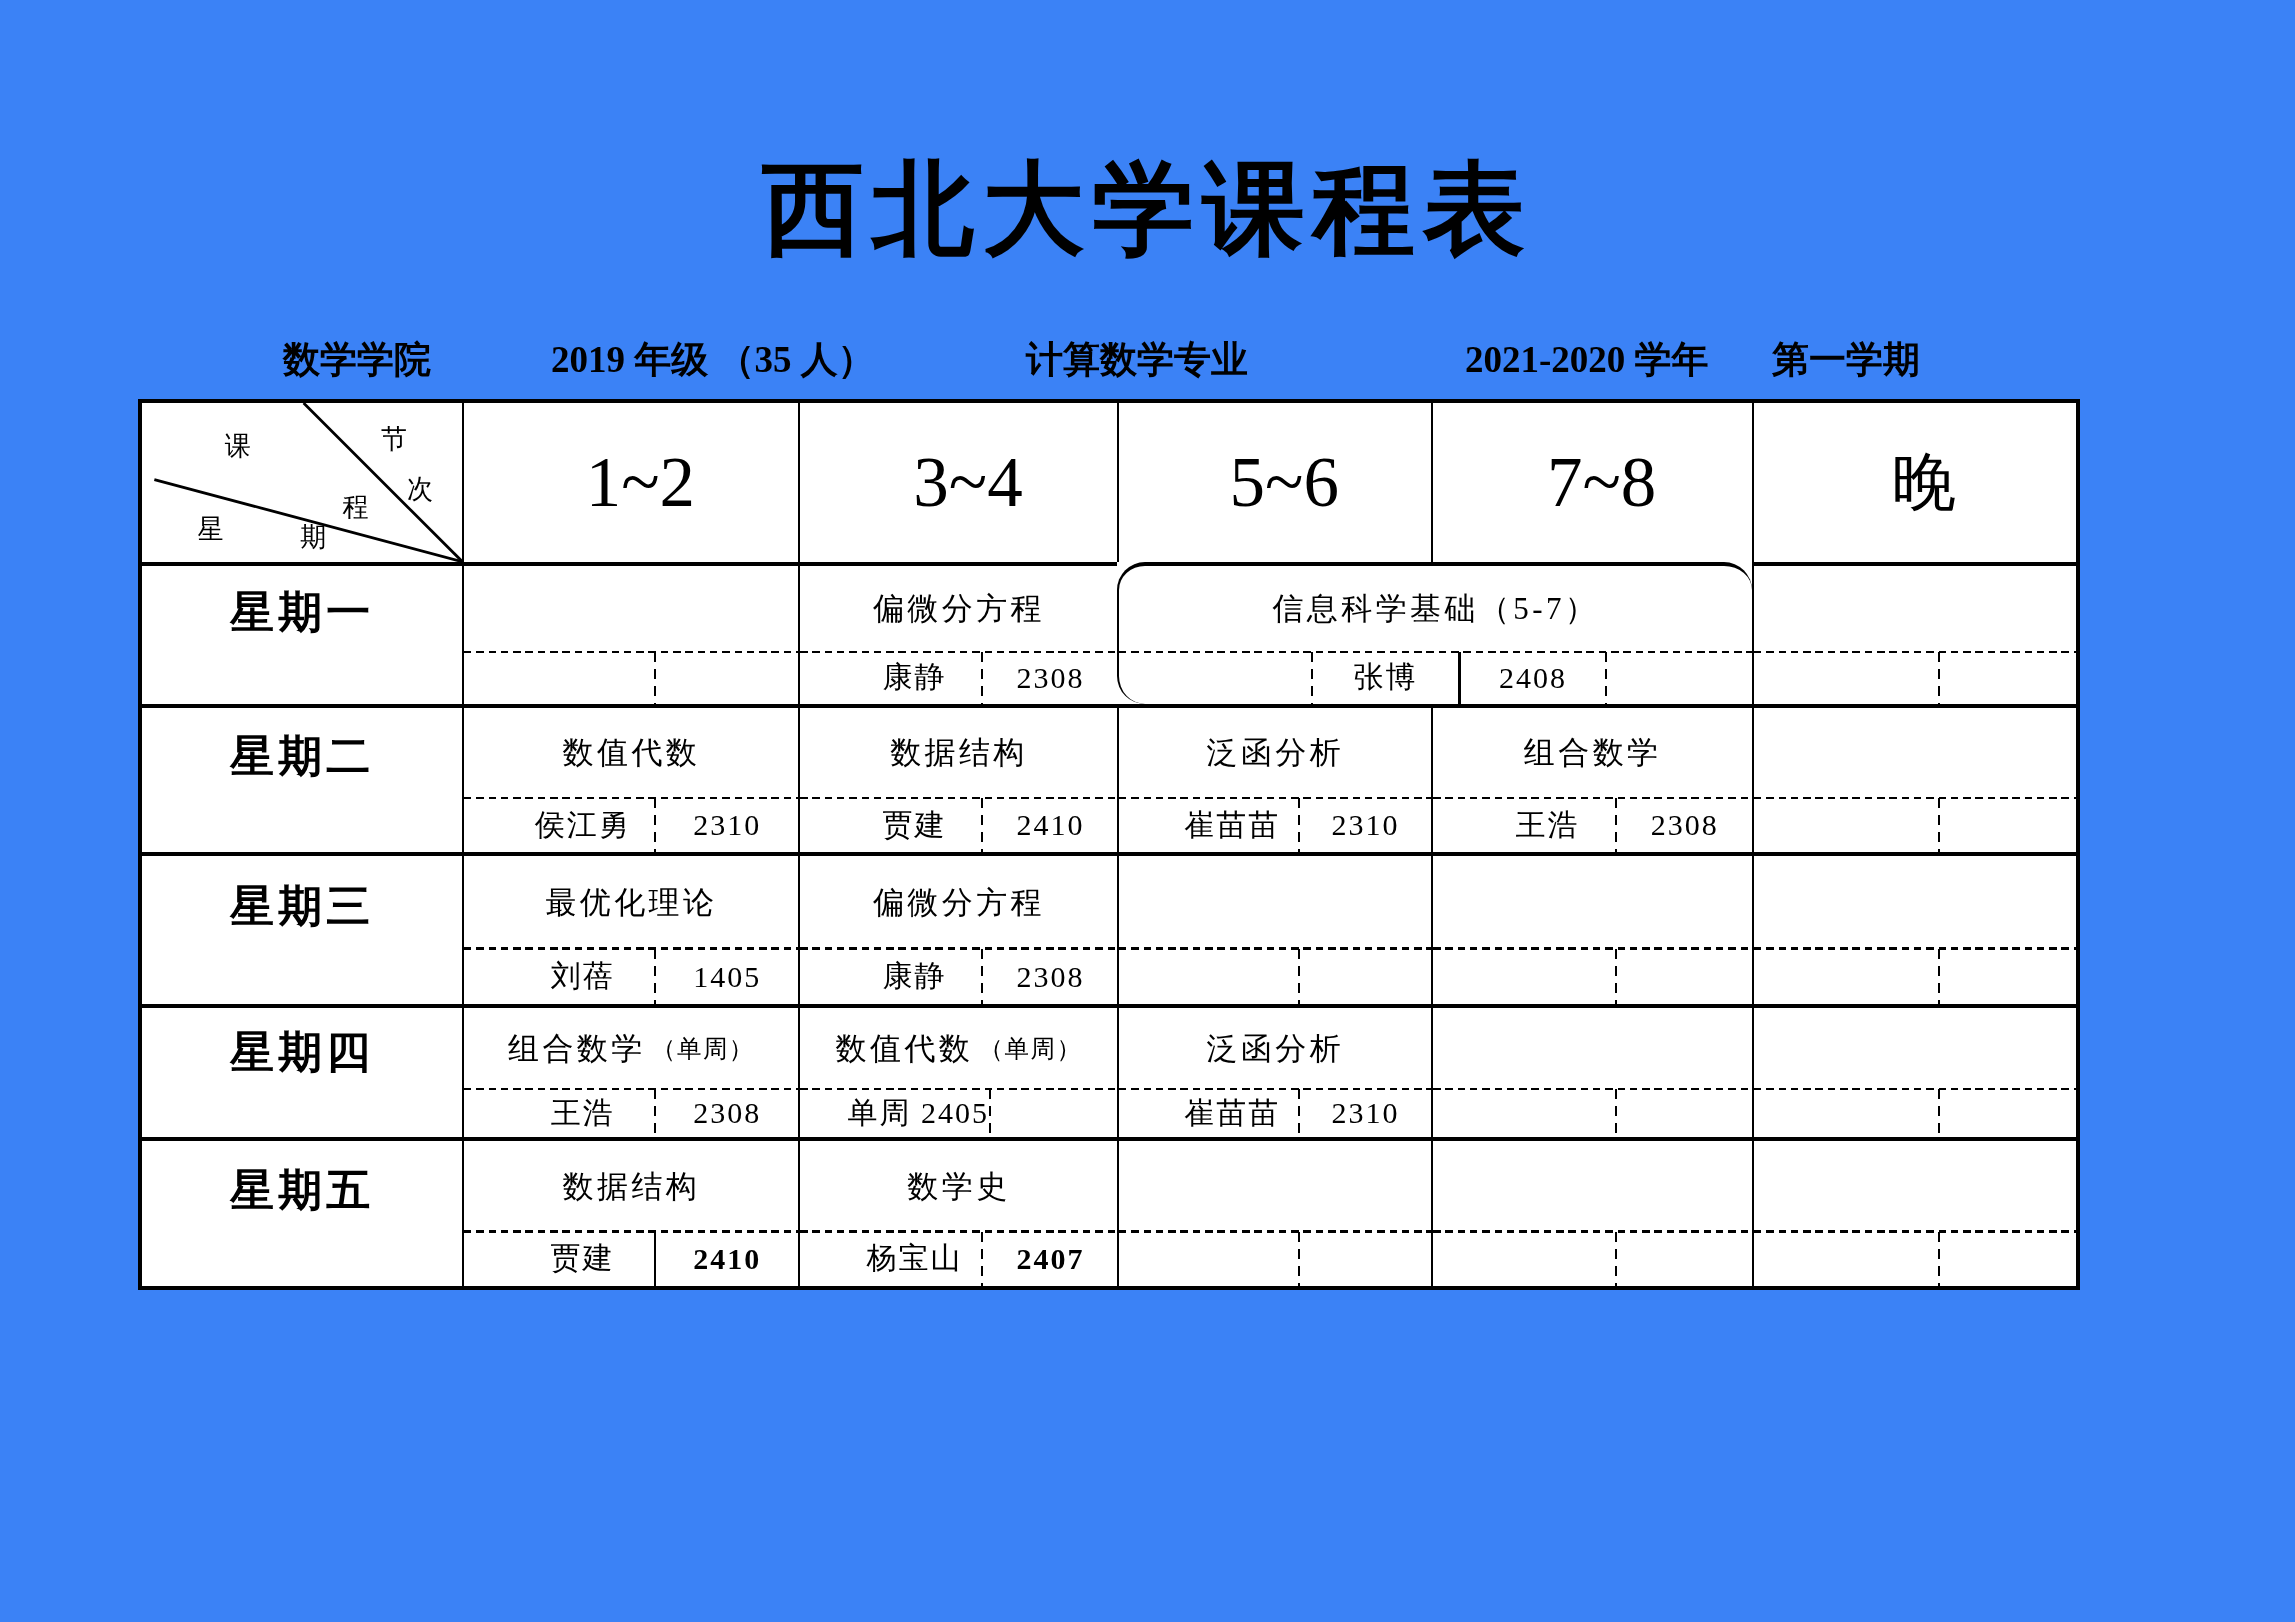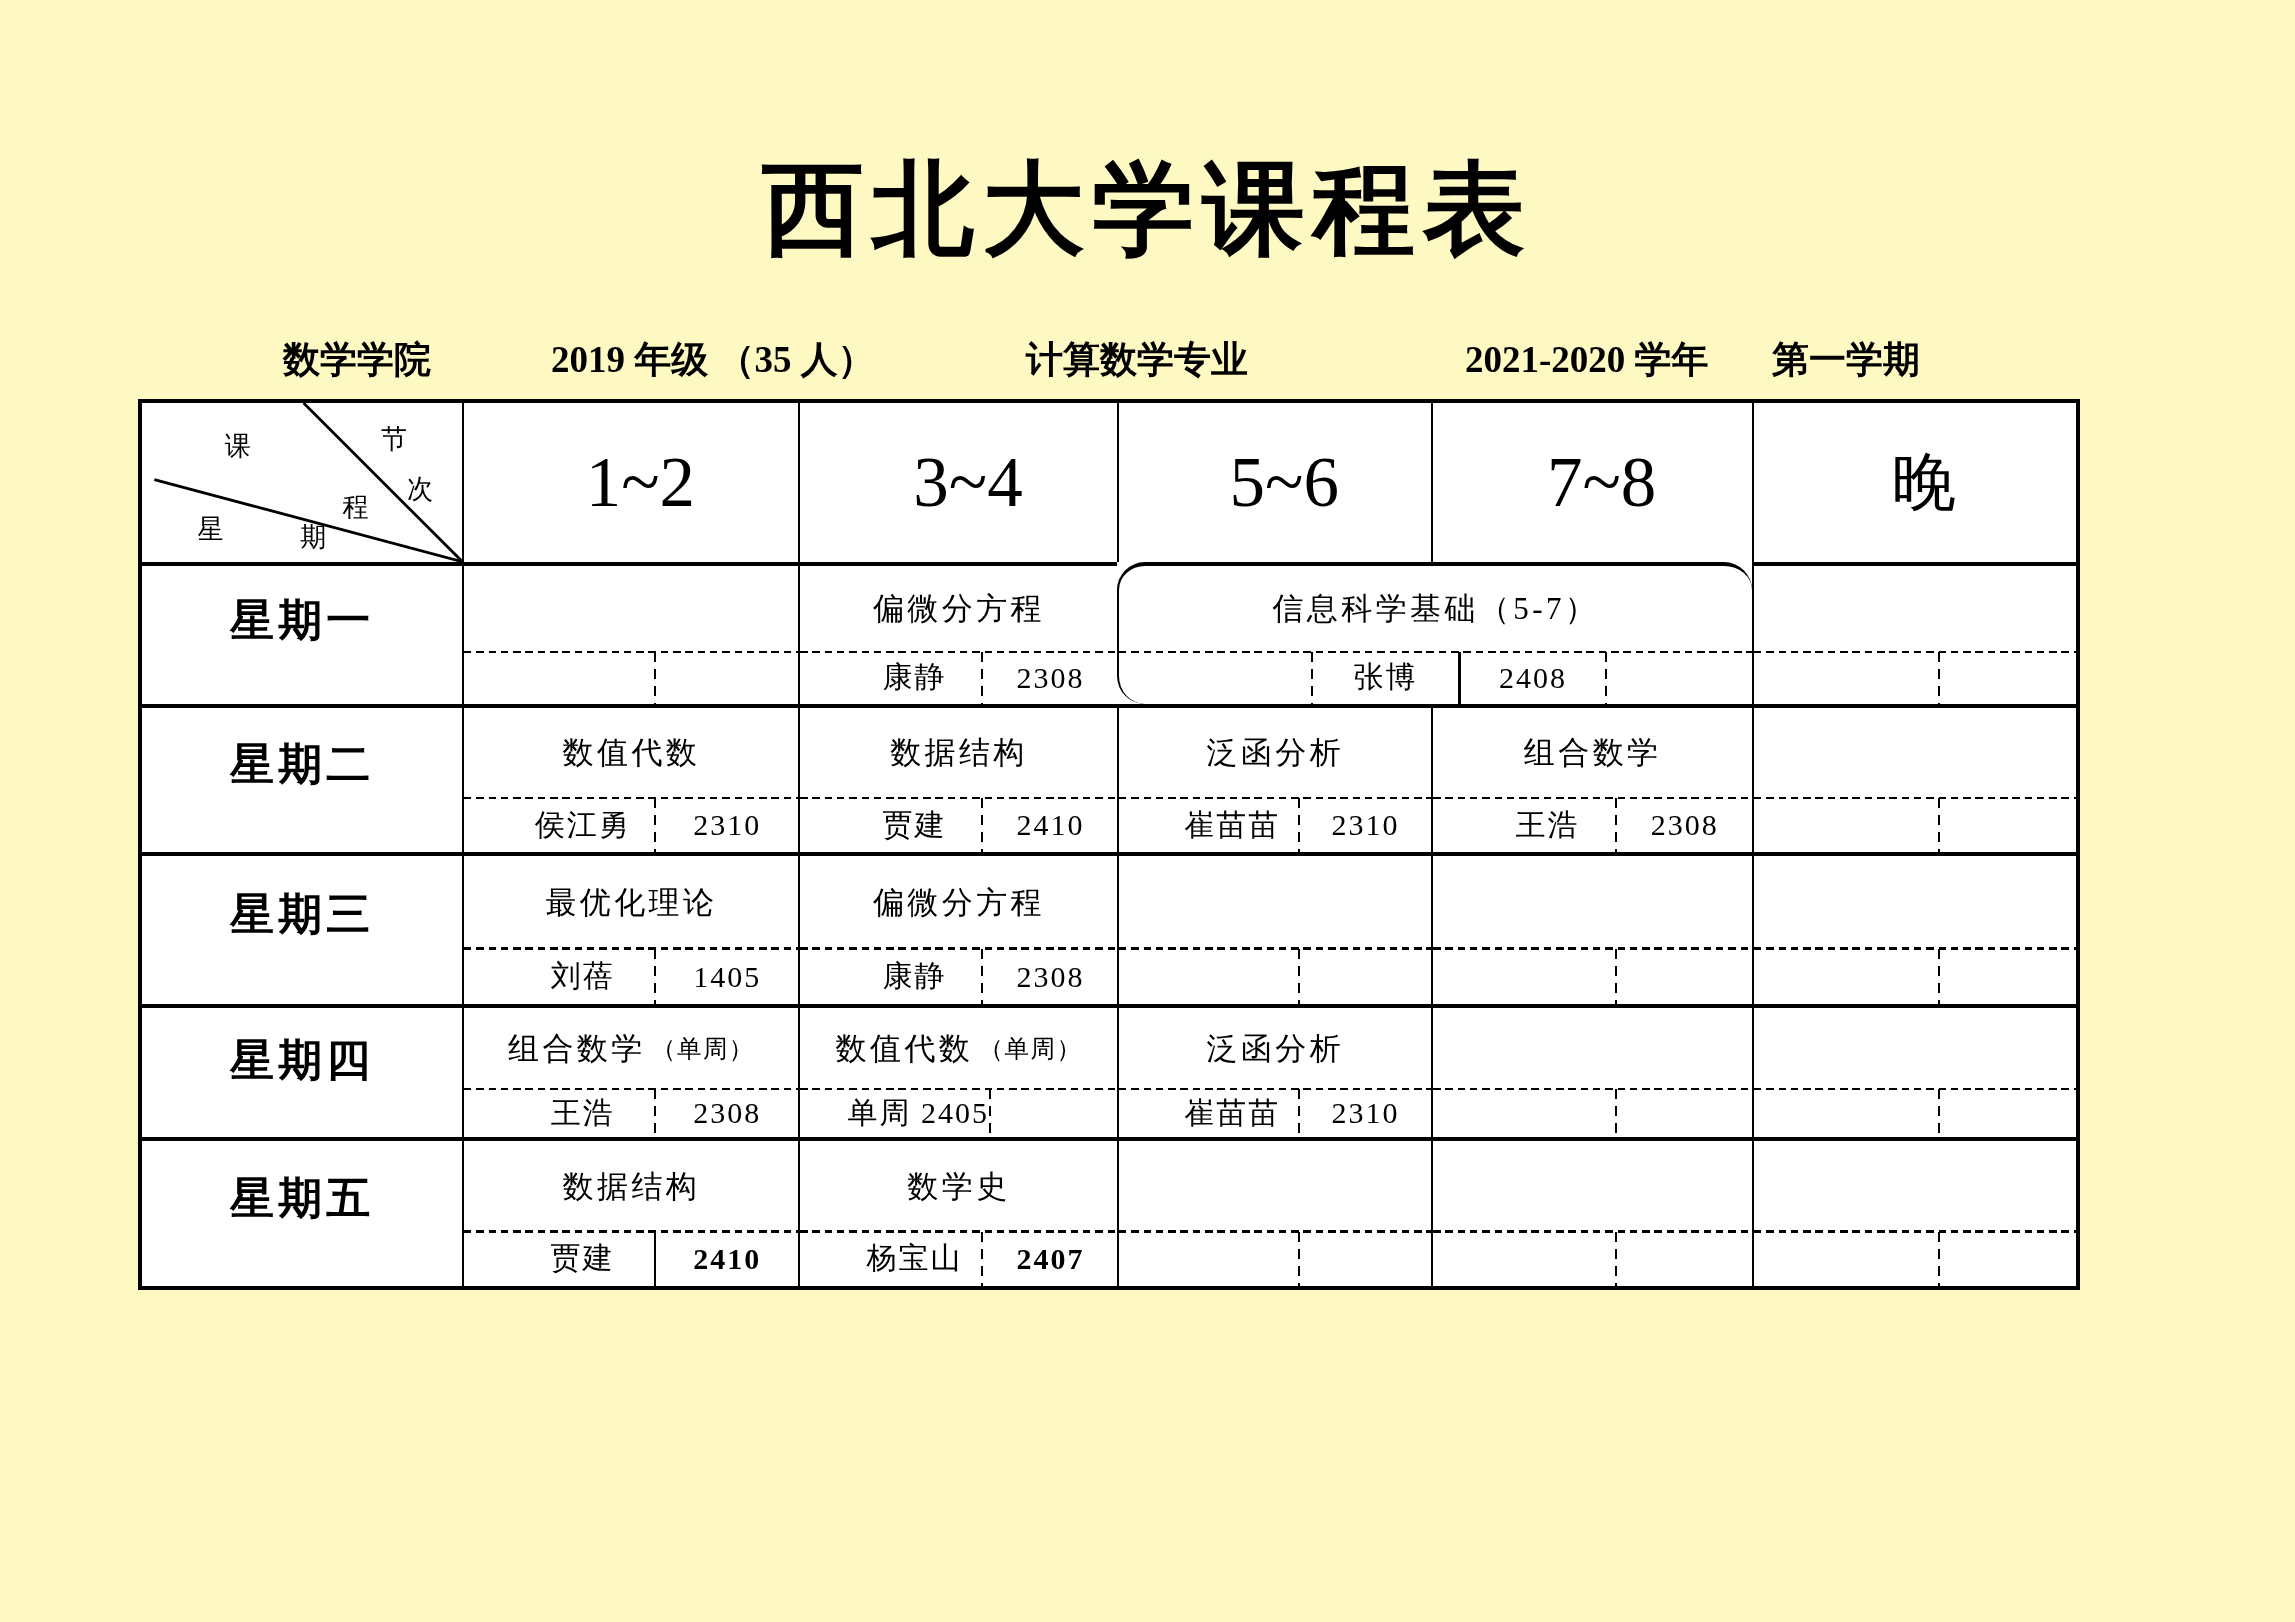--- a/index.html
+++ b/index.html
@@ -1,16 +1,16 @@
 <!DOCTYPE html>
 <html style="font-size:11px"><head>
 <meta charset="utf-8">
 <style>
   html,body{margin:0;padding:0;background:#fff;}
-  .page{position:relative;width:2295px;height:1623px;background:#fef9c3;color:#000;
+  .page{position:relative;width:2295px;height:1623px;background:#3b82f6;color:#000;
         font-family:"Liberation Serif",serif;overflow:hidden;}
 
   .title{position:absolute;top:147px;left:0;width:100%;margin:0;text-align:center;
          font-family:"DejaVu Serif",serif;font-weight:700;font-size:102px;line-height:123px;
          letter-spacing:8.2px;}
 
   .info{position:absolute;top:337px;left:0;width:100%;height:45px;
         font-weight:700;font-size:37px;line-height:45px;}
   .info span{position:absolute;white-space:nowrap;}
   .inf-dept{left:283px;}
@@ -28,21 +28,21 @@
   .cell{position:relative;box-sizing:border-box;min-width:0;
         border-left:2.7px solid #000;border-top:4.1px solid #000;}
   .nb-l{border-left:none;}
   .nb-t{border-top:none;}
   .span2{grid-column:span 2;border-radius:28px;}
 
   .period{display:flex;align-items:center;justify-content:center;
           font-family:"Liberation Serif",serif;font-size:71px;padding-left:18px;}
   .evening{font-size:64px;}
 
-  .daycell .day{position:absolute;top:12px;left:0;right:0;height:62.5%;
+  .daycell .day{position:absolute;top:4px;left:0;right:0;height:62.5%;
         display:flex;align-items:center;justify-content:center;
         font-family:"Liberation Sans",sans-serif;font-weight:700;
         font-size:44px;letter-spacing:4.1px;}
 
   .course{position:absolute;top:0;left:0;right:0;height:62.5%;
         display:flex;align-items:center;justify-content:center;
         font-size:31px;letter-spacing:3.4px;white-space:nowrap;}
   .course .note{font-size:24.5px;letter-spacing:1.4px;margin-left:5.5px;}
 
   .hdash{position:absolute;top:62.5%;left:0;right:0;height:2.7px;margin-top:-1.4px;

